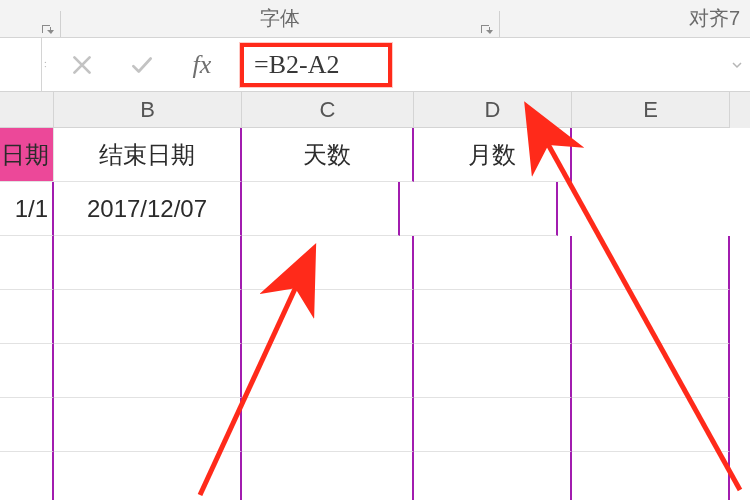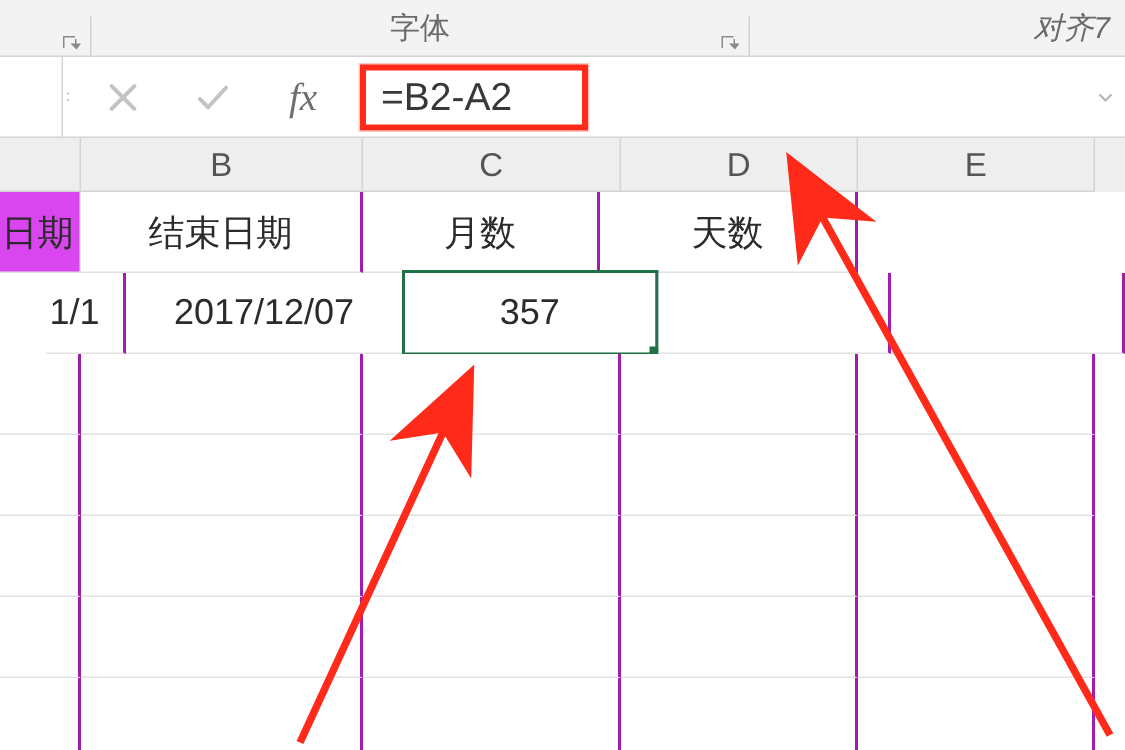--- a/index.html
+++ b/index.html
@@ -100,21 +100,21 @@
     pointer-events: none;
   }
   .formula-input {
     font-size: 26px;
     color: #383838;
     padding-left: 22px;
     width: 100%;
     border: none;
     outline: none;
     background: transparent;
-    font-family: Liberation Sans, sans-serif;
+    font-family: Liberation Serif, serif;
   }
   .expand-handle {
     width: 18px; height: 100%;
     display:flex; align-items:center; justify-content:center;
     color:#b0b0b0;
   }
 
   
   .grid {
     position: relative;
@@ -201,21 +201,21 @@
   <div class="group-sep"></div>
   <div class="ribbon-group" style="width:438px;">
     <span>字体</span>
     <span class="dialog-launcher">
       <svg viewBox="0 0 14 14">
           <path d="M2 2h8v1H3v7H2z M11 11l-4-4h3V4h1v3h3z" fill="#8a8a8a"></path>
         </svg>
     </span>
   </div>
   <div class="group-sep"></div>
-  <div class="ribbon-group" style="flex:1; justify-content:flex-end; padding-right:10px;font-style:italic;">
+  <div class="ribbon-group" style="flex:1; justify-content:flex-end; padding-right:10px;">
     <span>对齐7</span>
   </div>
 </div>
 
 <div class="formula-bar">
   <div class="name-box"></div>
   <div class="fx-btn-group">
     <div style="width:10px;height:54px;display:flex;align-items:center;justify-content:center;color:#c5c5c5;">
       <svg width="7" height="7" viewBox="0 0 10 10">
           <circle cx="2" cy="2" r="1" fill="#bcbcbc"></circle>
@@ -251,34 +251,29 @@
     <div class="rowcol-corner col-A"></div>
     <div class="col-header col-B">B</div>
     <div class="col-header col-C">C</div>
     <div class="col-header col-D">D</div>
     <div class="col-header col-E">E</div>
   </div>
 
   <div class="rows">
 
     <div class="row">
-      <div class="cell col-A" style="justify-content:flex-end;padding-right:4px;background:#d946ef;border-right:1px solid #e2e2e2;">日期</div>
+      <div class="cell col-A" style="justify-content:flex-end;padding-right:4px;background:#ec4899;border-right:1px solid #e2e2e2;">日期</div>
       <div class="cell col-B">结束日期</div>
+      <div class="cell col-C">天数</div>
       <div class="cell col-D">月数</div>
-      <div class="cell col-C">天数</div>
-    </div>
-
-    <div class="row">
-      <div class="cell col-A" style="justify-content:flex-end;padding-right:16px;margin-left:31px;">1/1</div>
+    </div>
+
+    <div class="row">
+      <div class="cell col-A" style="justify-content:flex-end;padding-right:4px;">1/1</div>
       <div class="cell col-B">2017/12/07</div>
-      <div class="cell col-C">
-        <span>357</span>
-        <div class="active-outline"></div>
-        <div class="fill-handle"></div>
-      </div>
       <div class="cell col-D"></div>
       <div class="cell col-E"></div>
     </div>
 
     <div class="row">
       <div class="cell col-A"></div>
       <div class="cell col-B"></div>
       <div class="cell col-C"></div>
       <div class="cell col-D"></div>
       <div class="cell col-E"></div>

